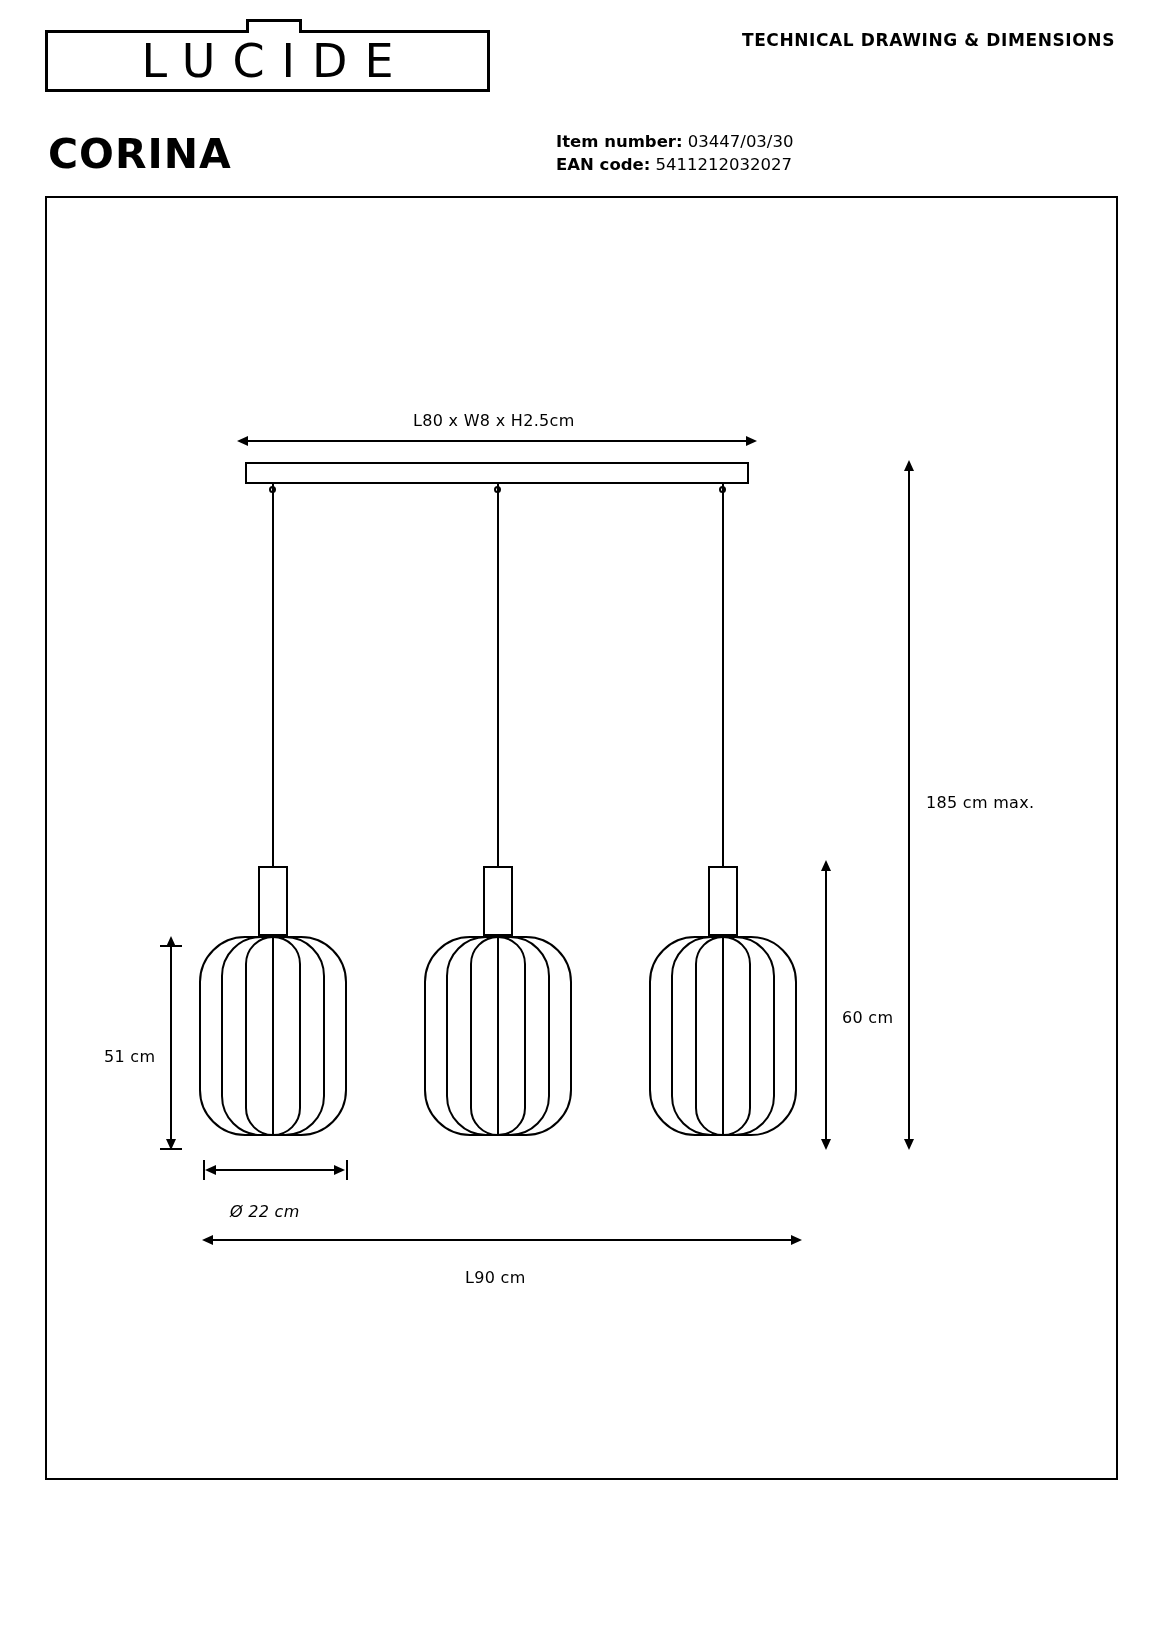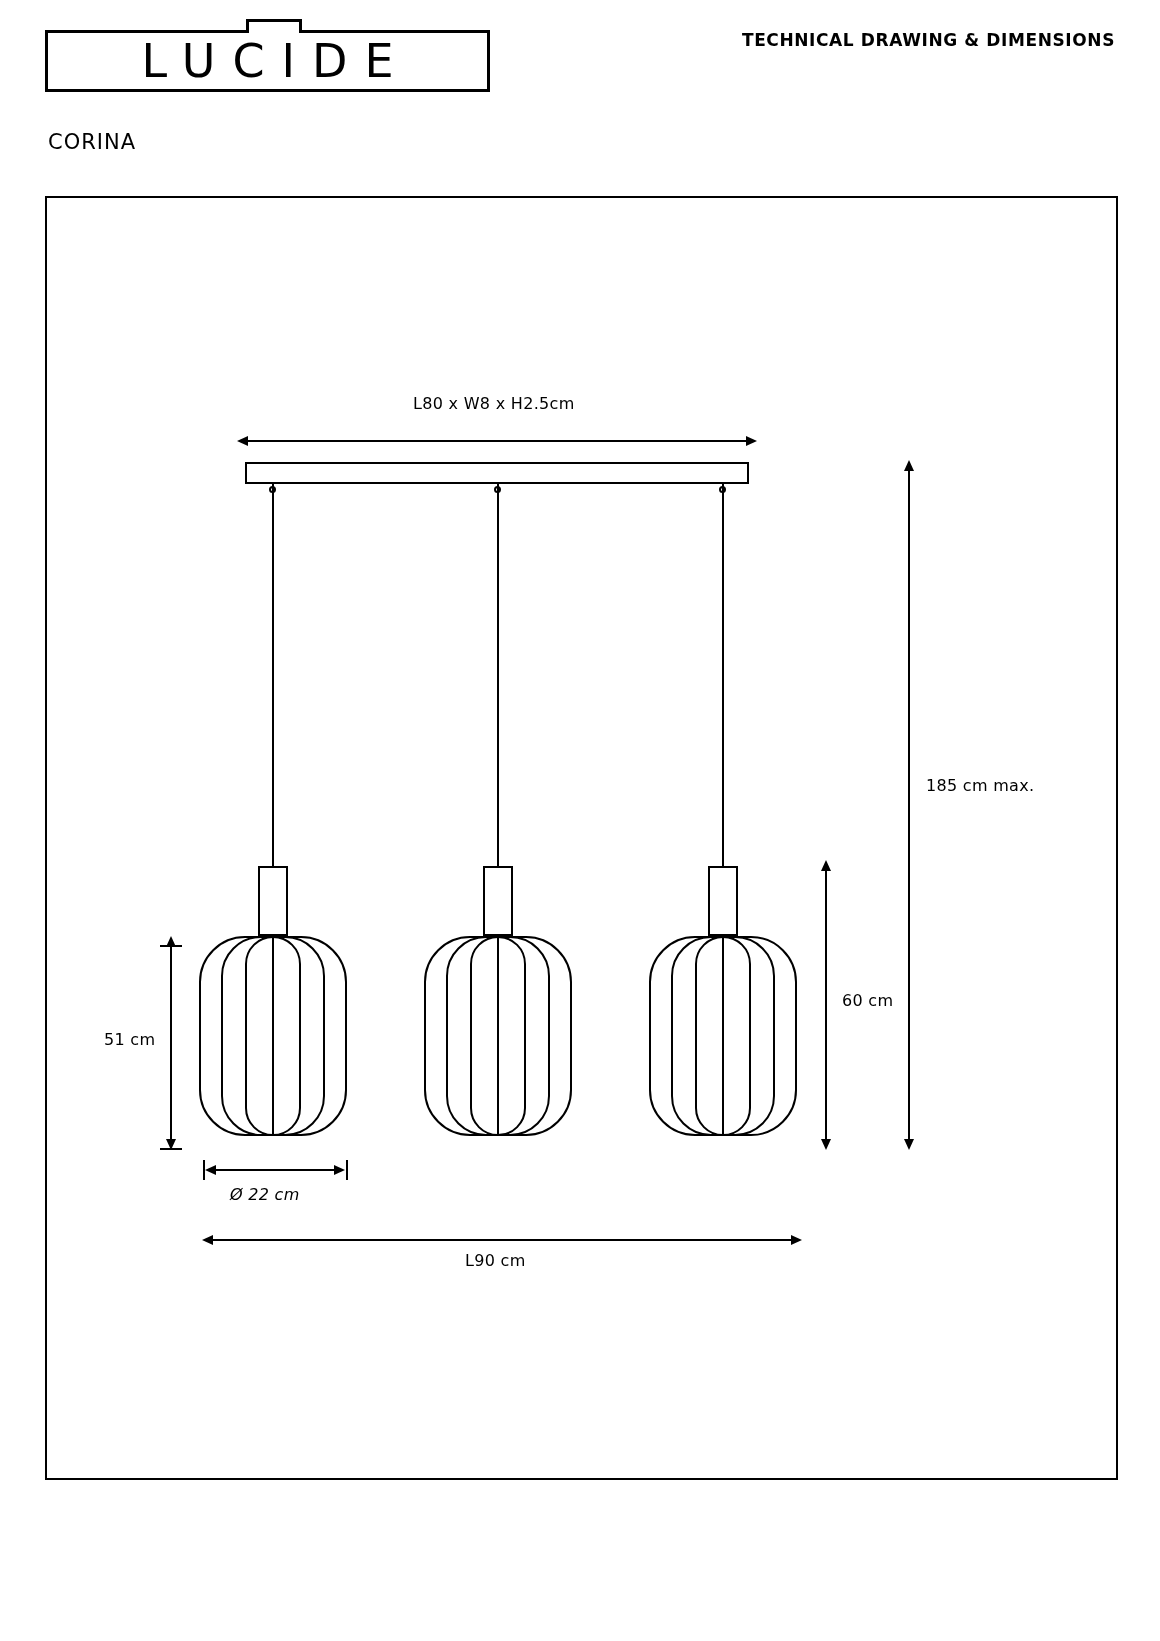--- a/index.html
+++ b/index.html
@@ -70,22 +70,22 @@
     font-size: 17px;
     font-weight: 700;
     letter-spacing: 0.6px;
     text-align: right;
   }
 
   .product-name {
     position: absolute;
     left: 48px;
     top: 130px;
-    font-size: 21px;
-    font-weight: 400;
+    font-size: 41px;
+    font-weight: 700;
     letter-spacing: 1px;
   }
 
   .codes {
     position: absolute;
     left: 556px;
     top: 130px;
     font-size: 16.5px;
     line-height: 1.42;
   }
@@ -221,37 +221,48 @@
   .tick-h {
     position: absolute;
     height: 2px;
     background: #000;
   }
   .dim-label {
     position: absolute;
     font-size: 16px;
     white-space: nowrap;
     letter-spacing: 0.3px;
+    margin-top: 17px;
   }
 </style>
 </head>
 <body>
 
 <div class="page">
 
   <div class="logo-box">
     <span class="logo-text">LUCIDE</span>
   </div>
   <div class="logo-notch"></div>
   <div class="logo-notch-mask"></div>
 
   <div class="tech-title">TECHNICAL DRAWING &amp; DIMENSIONS</div>
 
   <div class="product-name">CORINA</div>
 
+  <div class="codes">
+    <div>
+      <span class="lbl">Item number:</span>
+      <span>03447/03/30</span>
+    </div>
+    <div>
+      <span class="lbl">EAN code:</span>
+      <span>5411212032027</span>
+    </div>
+  </div>
 
   <div class="frame">
 
     <div class="dim-label" style="left:366px; top:196px;">L80 x W8 x H2.5cm</div>
     <div class="dim-h" style="left:200px; top:242px; width:500px;"></div>
     <div class="arrow left" style="left:190px; top:238px;"></div>
     <div class="arrow right" style="left:699px; top:238px;"></div>
 
     <div class="canopy" style="left:198px; top:264px; width:504px; height:22px;"></div>
     <div class="screw" style="left:222px; top:288px;"></div>

